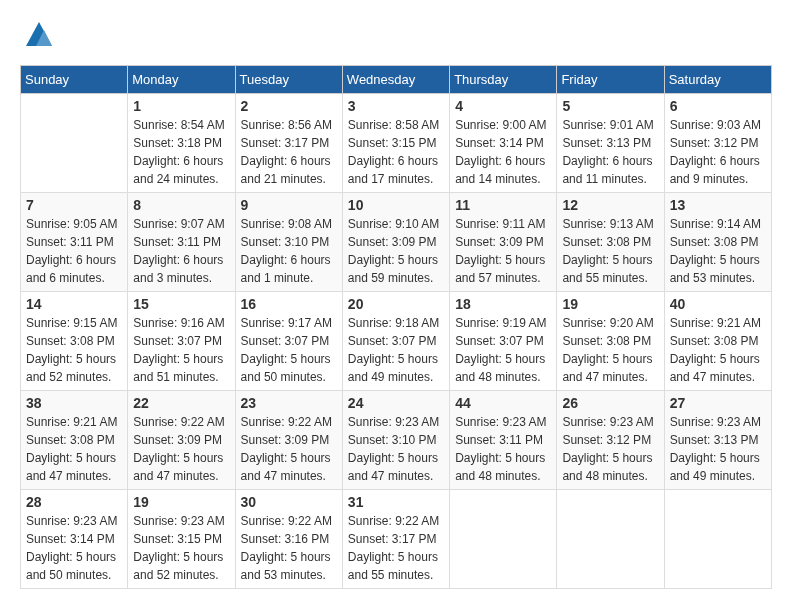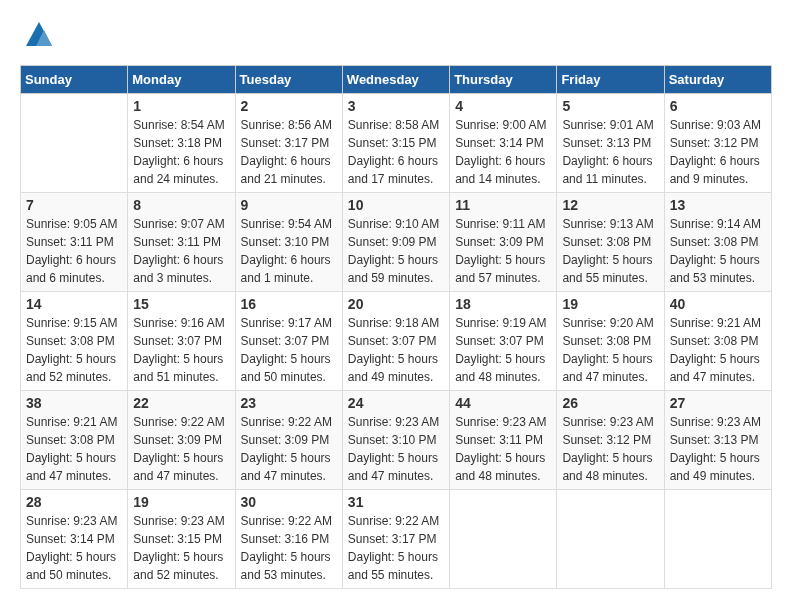--- a/index.html
+++ b/index.html
@@ -53,21 +53,21 @@
       font-size: 11px;
     }
     thead tr {
       background-color: #2060a0;
       color: #fff;
     }
     thead th {
       padding: 6px 4px;
       text-align: left;
       font-size: 13px;
-      font-weight: bold;
+      font-weight: normal;
       border: 1px solid #ccc;
     }
     tbody tr {
       border: 1px solid #ccc;
     }
     tbody td {
       vertical-align: top;
       padding: 4px 5px;
       border: 1px solid #ddd;
       width: 107px;
@@ -179,29 +179,29 @@
         </td>
         <td>
           <span class="day-num">8</span>
           <div class="day-info">Sunrise: 9:07 AM
 Sunset: 3:11 PM
 Daylight: 6 hours
 and 3 minutes.</div>
         </td>
         <td>
           <span class="day-num">9</span>
-          <div class="day-info">Sunrise: 9:54 AM
+          <div class="day-info">Sunrise: 9:08 AM
 Sunset: 3:10 PM
 Daylight: 6 hours
 and 1 minute.</div>
         </td>
         <td>
           <span class="day-num">10</span>
           <div class="day-info">Sunrise: 9:10 AM
-Sunset: 9:09 PM
+Sunset: 3:09 PM
 Daylight: 5 hours
 and 59 minutes.</div>
         </td>
         <td>
           <span class="day-num">11</span>
           <div class="day-info">Sunrise: 9:11 AM
 Sunset: 3:09 PM
 Daylight: 5 hours
 and 57 minutes.</div>
         </td>

